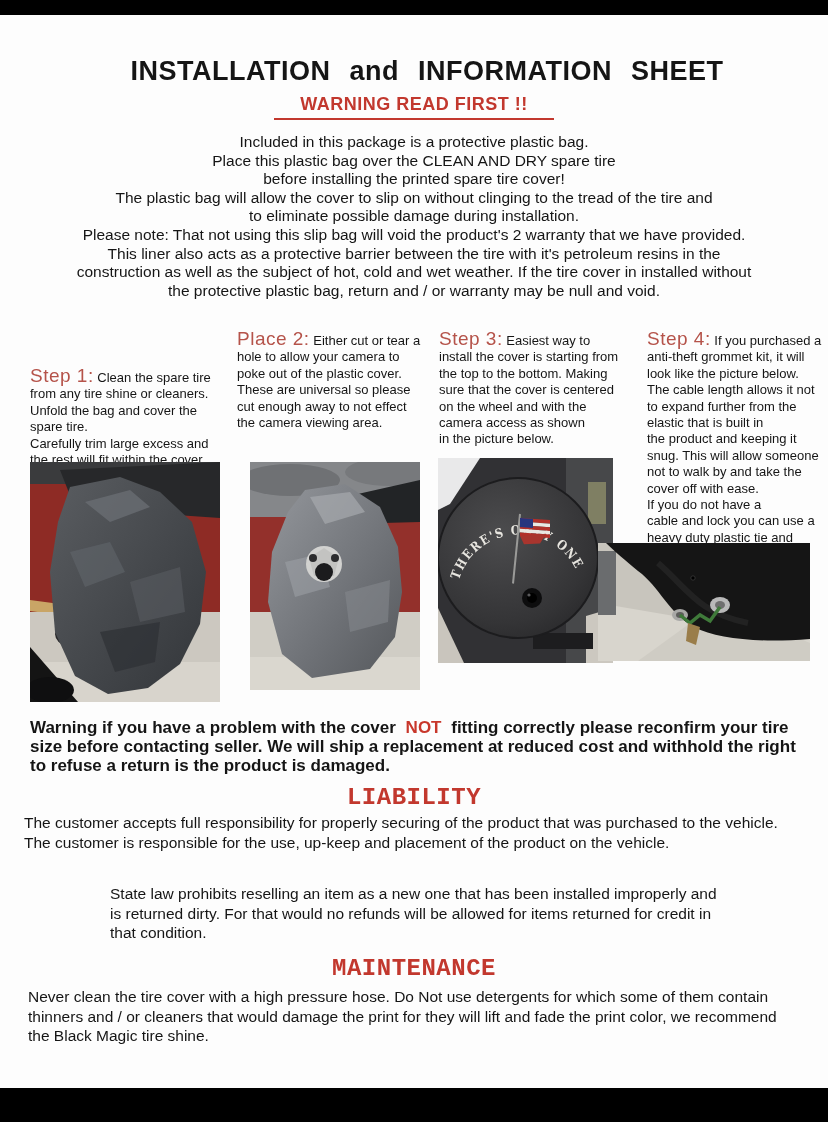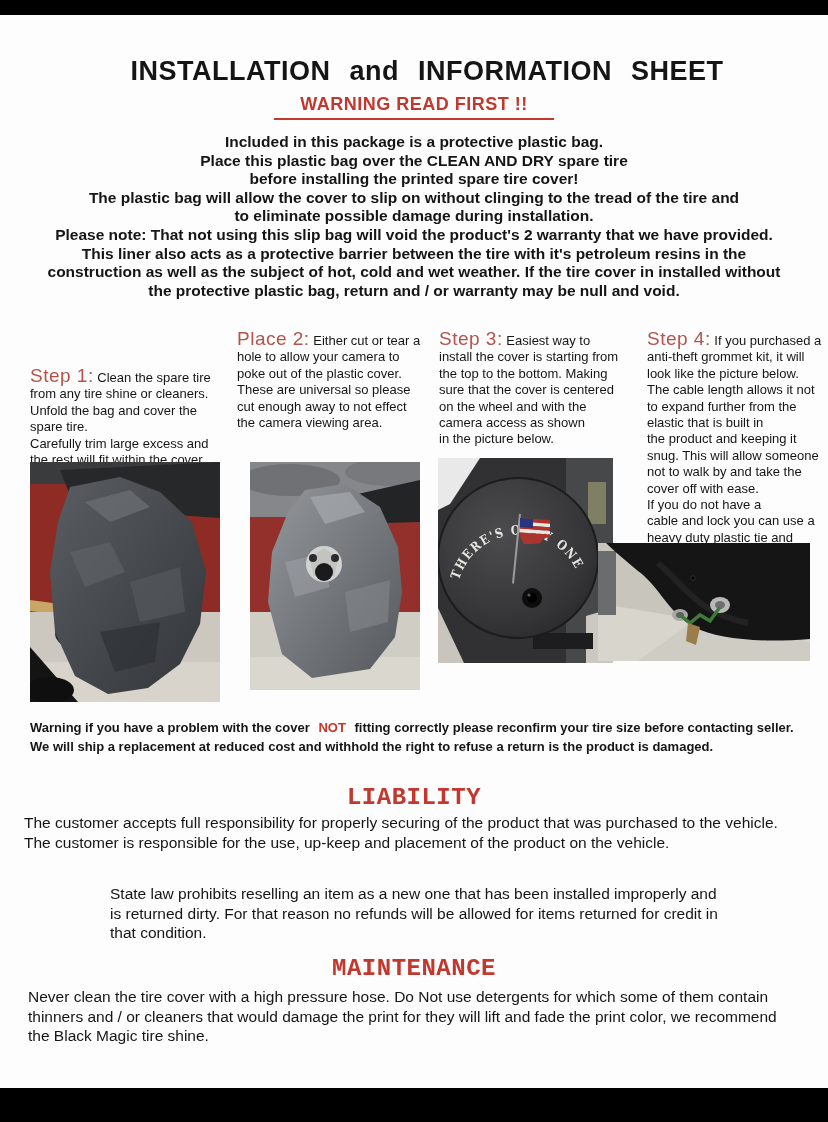--- a/index.html
+++ b/index.html
@@ -17,41 +17,41 @@
     font-size:27px;font-weight:bold;letter-spacing:.5px;word-spacing:11px;margin-left:13px;
   }
   .warning-heading{position:absolute;top:94px;left:0;width:100%;text-align:center;}
   .warning-heading span{
     display:inline-block;color:var(--heading-red,#c2382e);
     font-size:18px;font-weight:bold;letter-spacing:.5px;
     border-bottom:2px solid var(--heading-red,#c2382e);padding:0 26px 3px 26px;
   }
   .intro{
     position:absolute;top:133px;left:8px;right:8px;text-align:center;
-    font-weight:bold;font-size:15.5px;line-height:18.6px;white-space:pre-line;
+    font-weight:normal;font-size:15.5px;line-height:18.6px;white-space:pre-line;
   }
 
   .step{position:absolute;top:331px;font-size:13px;line-height:16.4px;}
   .step .step-label{color:var(--step-red,#b5534a);font-size:19px;letter-spacing:.5px;}
   .step .step-text{white-space:pre-line;}
   .step1{left:30px;width:202px;margin-top:37px;}
   .step2{left:237px;width:200px;}
   .step3{left:439px;width:212px;}
   .step4{left:647px;width:178px;}
 
   .photo{position:absolute;overflow:hidden;}
   .photo svg{display:block;}
   .photo1{left:30px;top:462px;width:190px;height:240px;}
   .photo2{left:250px;top:462px;width:170px;height:228px;}
   .photo3{left:438px;top:458px;width:175px;height:205px;}
   .photo4{left:598px;top:543px;width:212px;height:118px;}
 
   .warning-para{
     position:absolute;top:718px;left:30px;right:22px;
-    font-weight:bold;font-size:13px;line-height:19px;
+    font-weight:bold;font-size:17px;line-height:19px;
   }
   .warning-para .not-word{color:var(--not-red,#c8372b);padding:0 5px;}
 
   .section-heading{
     position:absolute;left:0;width:100%;text-align:center;
     color:var(--heading-red,#c2382e);font-size:24px;font-weight:bold;letter-spacing:.5px;font-family:Liberation Mono, monospace;
   }
   .heading-liability{top:784px;}
   .heading-maintenance{top:955px;}
 
@@ -239,18 +239,18 @@
     <polygon points="90,80 102,84 98,102 88,98" fill="#9a7d4a"></polygon>
   </svg>
 </div>
 
 <div class="warning-para">
   <span>Warning if you have a problem with the cover </span><span class="not-word">NOT</span><span> fitting correctly please reconfirm your tire size before contacting seller. We will ship a replacement at reduced cost and withhold the right to refuse a return is the product is damaged.</span>
 </div>
 
 <div class="section-heading heading-liability">LIABILITY</div>
 <div class="center-para para-liability">The customer accepts full responsibility for properly securing of the product that was purchased to the vehicle.  The customer is responsible for the use, up-keep and placement of the product on the vehicle.</div>
-<div class="center-para para-statelaw">State law prohibits reselling an item as a new one that has been installed improperly and is returned dirty. For that reason no refunds will be allowed for items returned for credit in that condition.</div>
+<div class="center-para para-statelaw">State law prohibits reselling an item as a new one that has been installed improperly and is returned dirty. For that would no refunds will be allowed for items returned for credit in that condition.</div>
 
 <div class="section-heading heading-maintenance">MAINTENANCE</div>
 <div class="center-para para-maintenance">Never clean the tire cover with a high pressure hose.  Do Not  use detergents for which some of them contain thinners and / or cleaners that would damage the print for they will lift and fade the print color, we recommend the Black Magic tire shine.</div>
 
 <div class="bar bottom"></div>
 
 </body></html>

